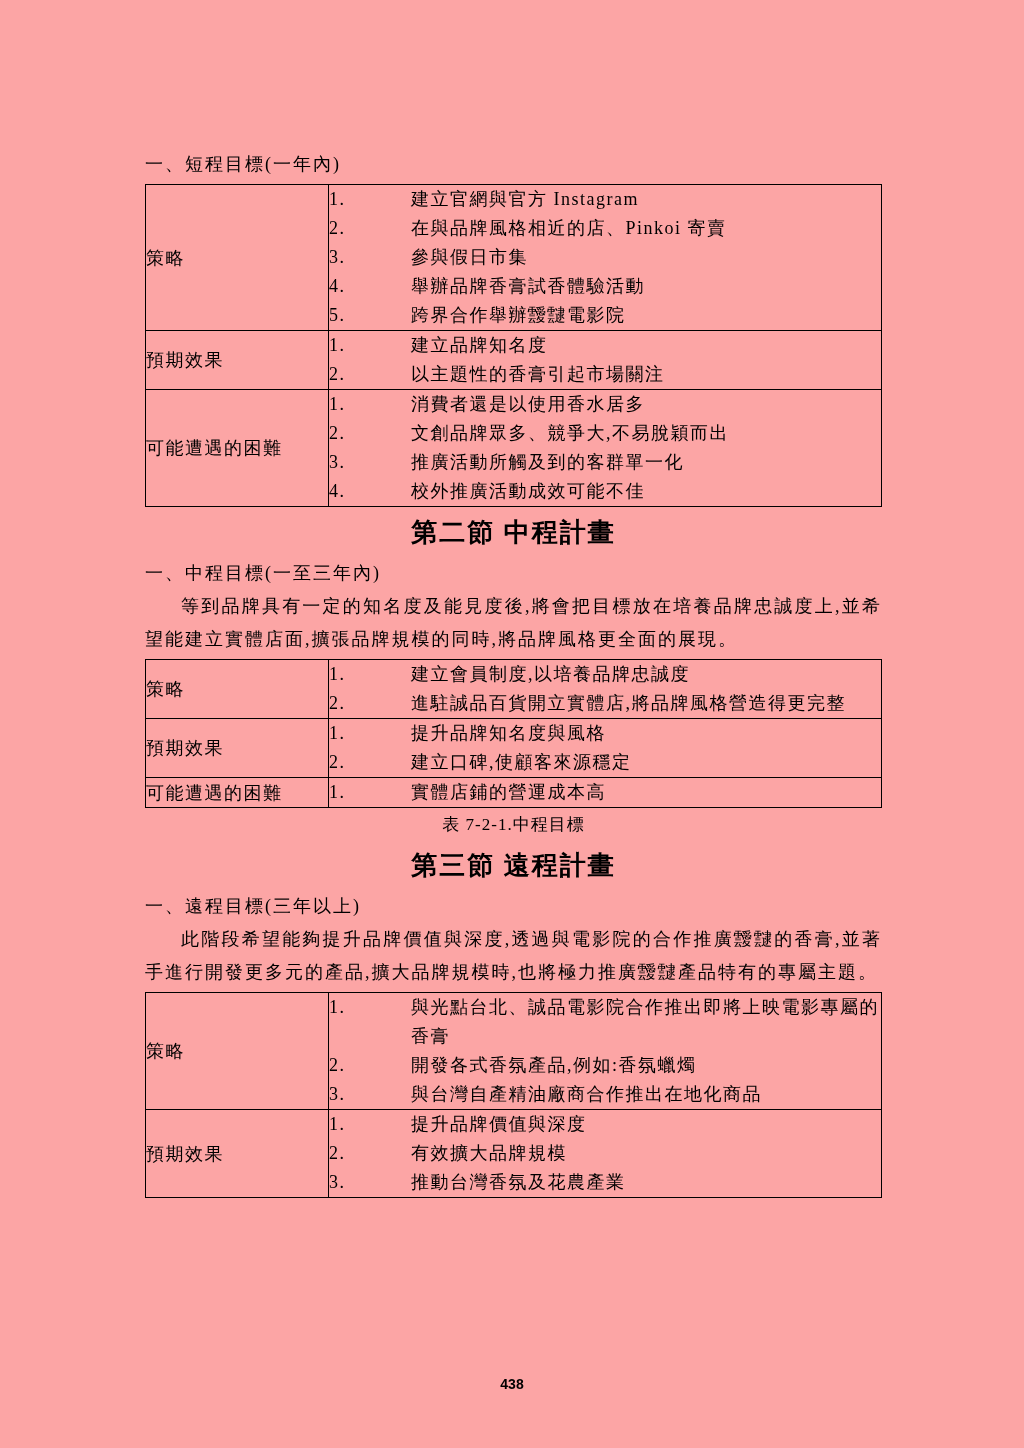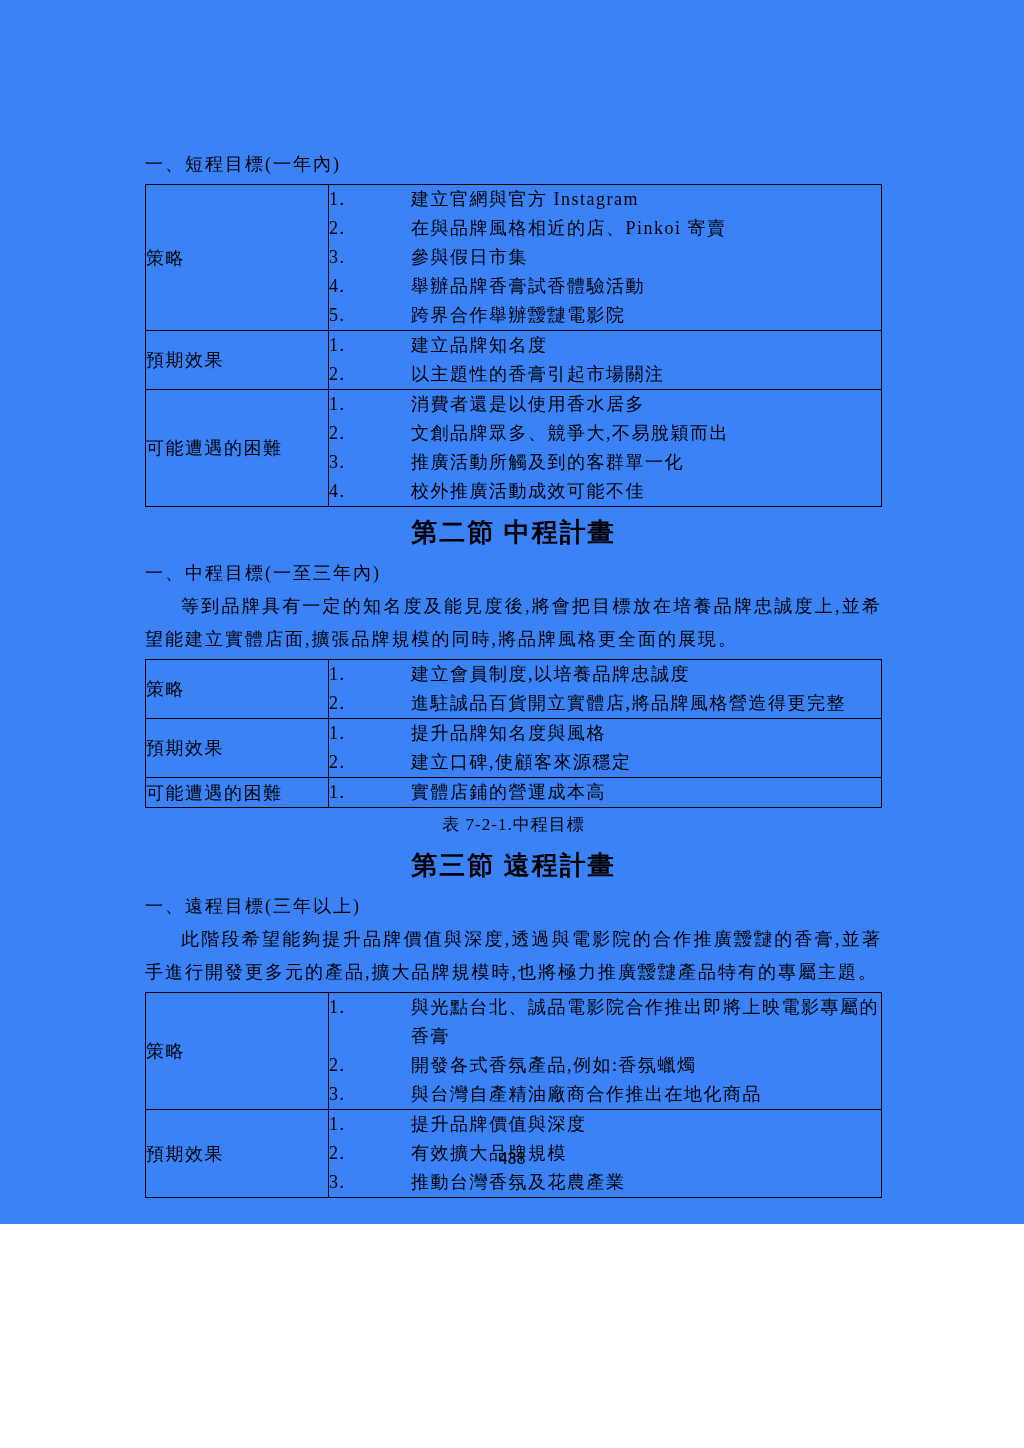--- a/index.html
+++ b/index.html
@@ -1,20 +1,20 @@
 <!DOCTYPE html>
 <html><head>
 <meta charset="utf-8">
 <style>
   html, body { margin: 0; padding: 0; background: #ffffff; }
   .page {
     position: relative;
     width: 1024px;
-    height: 1224px;
-    background: #3b82f6;
+    height: 1448px;
+    background: #fca5a5;
     color: #000000;
     font-family: "Liberation Serif", "DejaVu Serif", serif;
     overflow: hidden;
   }
   .content {
     position: absolute;
     left: 145px;
     top: 148px;
     width: 737px;
   }
@@ -76,22 +76,22 @@
     letter-spacing: 2px;
     line-height: 40px;
     margin: 6px 0 4px 0;
   }
   .page-number {
     position: absolute;
     left: 0;
     right: 0;
     bottom: 56px;
     text-align: center;
-    font-size: 16px;
-    font-weight: normal;
+    font-size: 14px;
+    font-weight: bold;
     font-family: "Liberation Sans", "DejaVu Sans", sans-serif;
   }
 </style>
 </head>
 <body>
 
 <div class="page">
   <div class="content">
       <div class="list-heading">一、短程目標(一年內)</div>
       <table class="doc-table">

